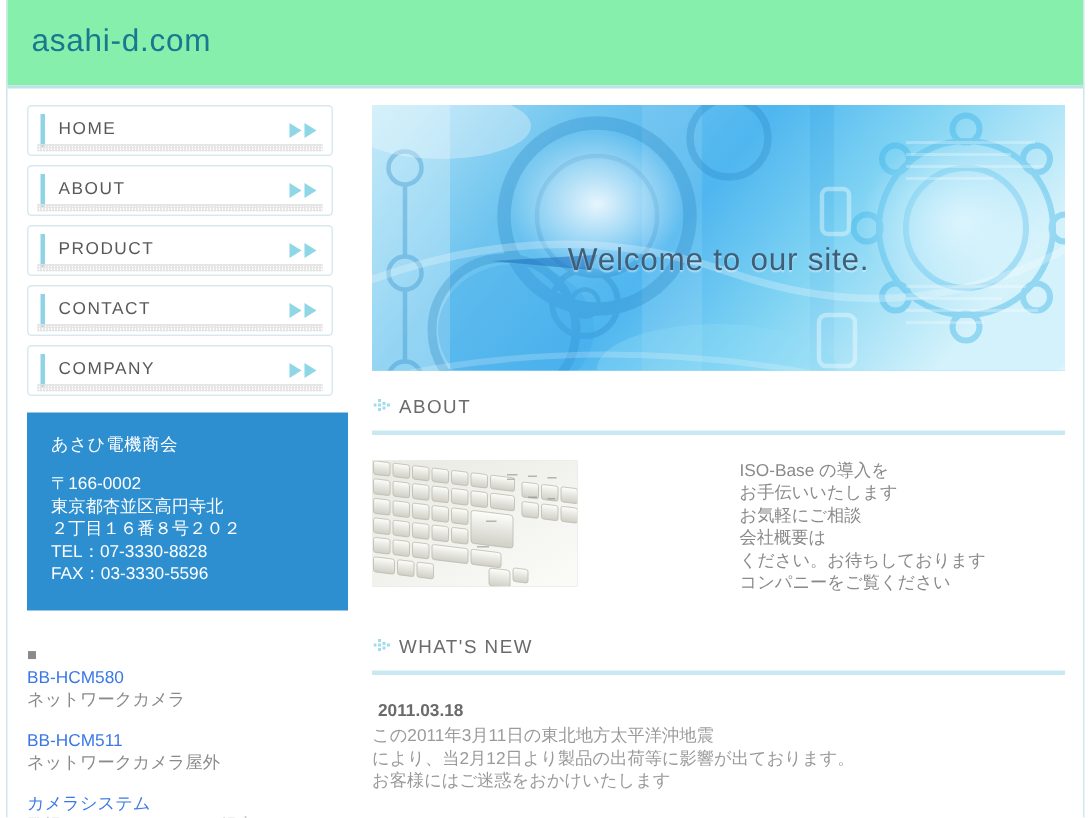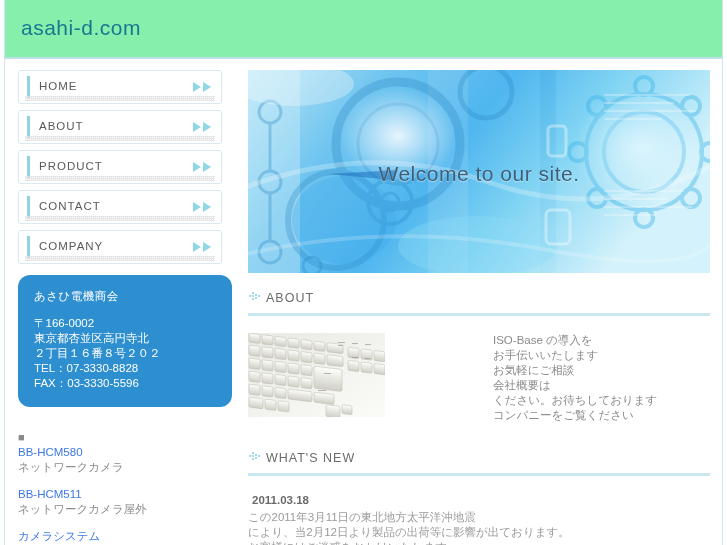--- a/index.html
+++ b/index.html
@@ -122,21 +122,21 @@
 
   
   #info-box {
     position: relative;
     margin-top: 11px;
     width: 214px;
     box-sizing: border-box;
     padding: 14px 16px 16px 16px;
     background: #2e8fd0;
     color: #ffffff;
-    border-radius: 12px;
+    border-radius: 0;
   }
   #info-title {
     font-size: 11.5px;
     margin-bottom: 12px;
     letter-spacing: 0.5px;
   }
   .info-line {
     font-size: 11.5px;
     line-height: 15px;
     white-space: nowrap;
@@ -165,21 +165,21 @@
     display: block;
     font-size: 11.5px;
     color: #8a8a8a;
     line-height: 15px;
   }
 
   
   #hero {
     position: relative;
     width: 462px;
-    height: 203px;
+    height: 177px;
     overflow: hidden;
     background: #63c6ef;
   }
   #hero svg { display: block; }
   #hero-text {
     position: absolute;
     left: 0; right: 0;
     top: 92px;
     text-align: center;
     font-size: 21px;

